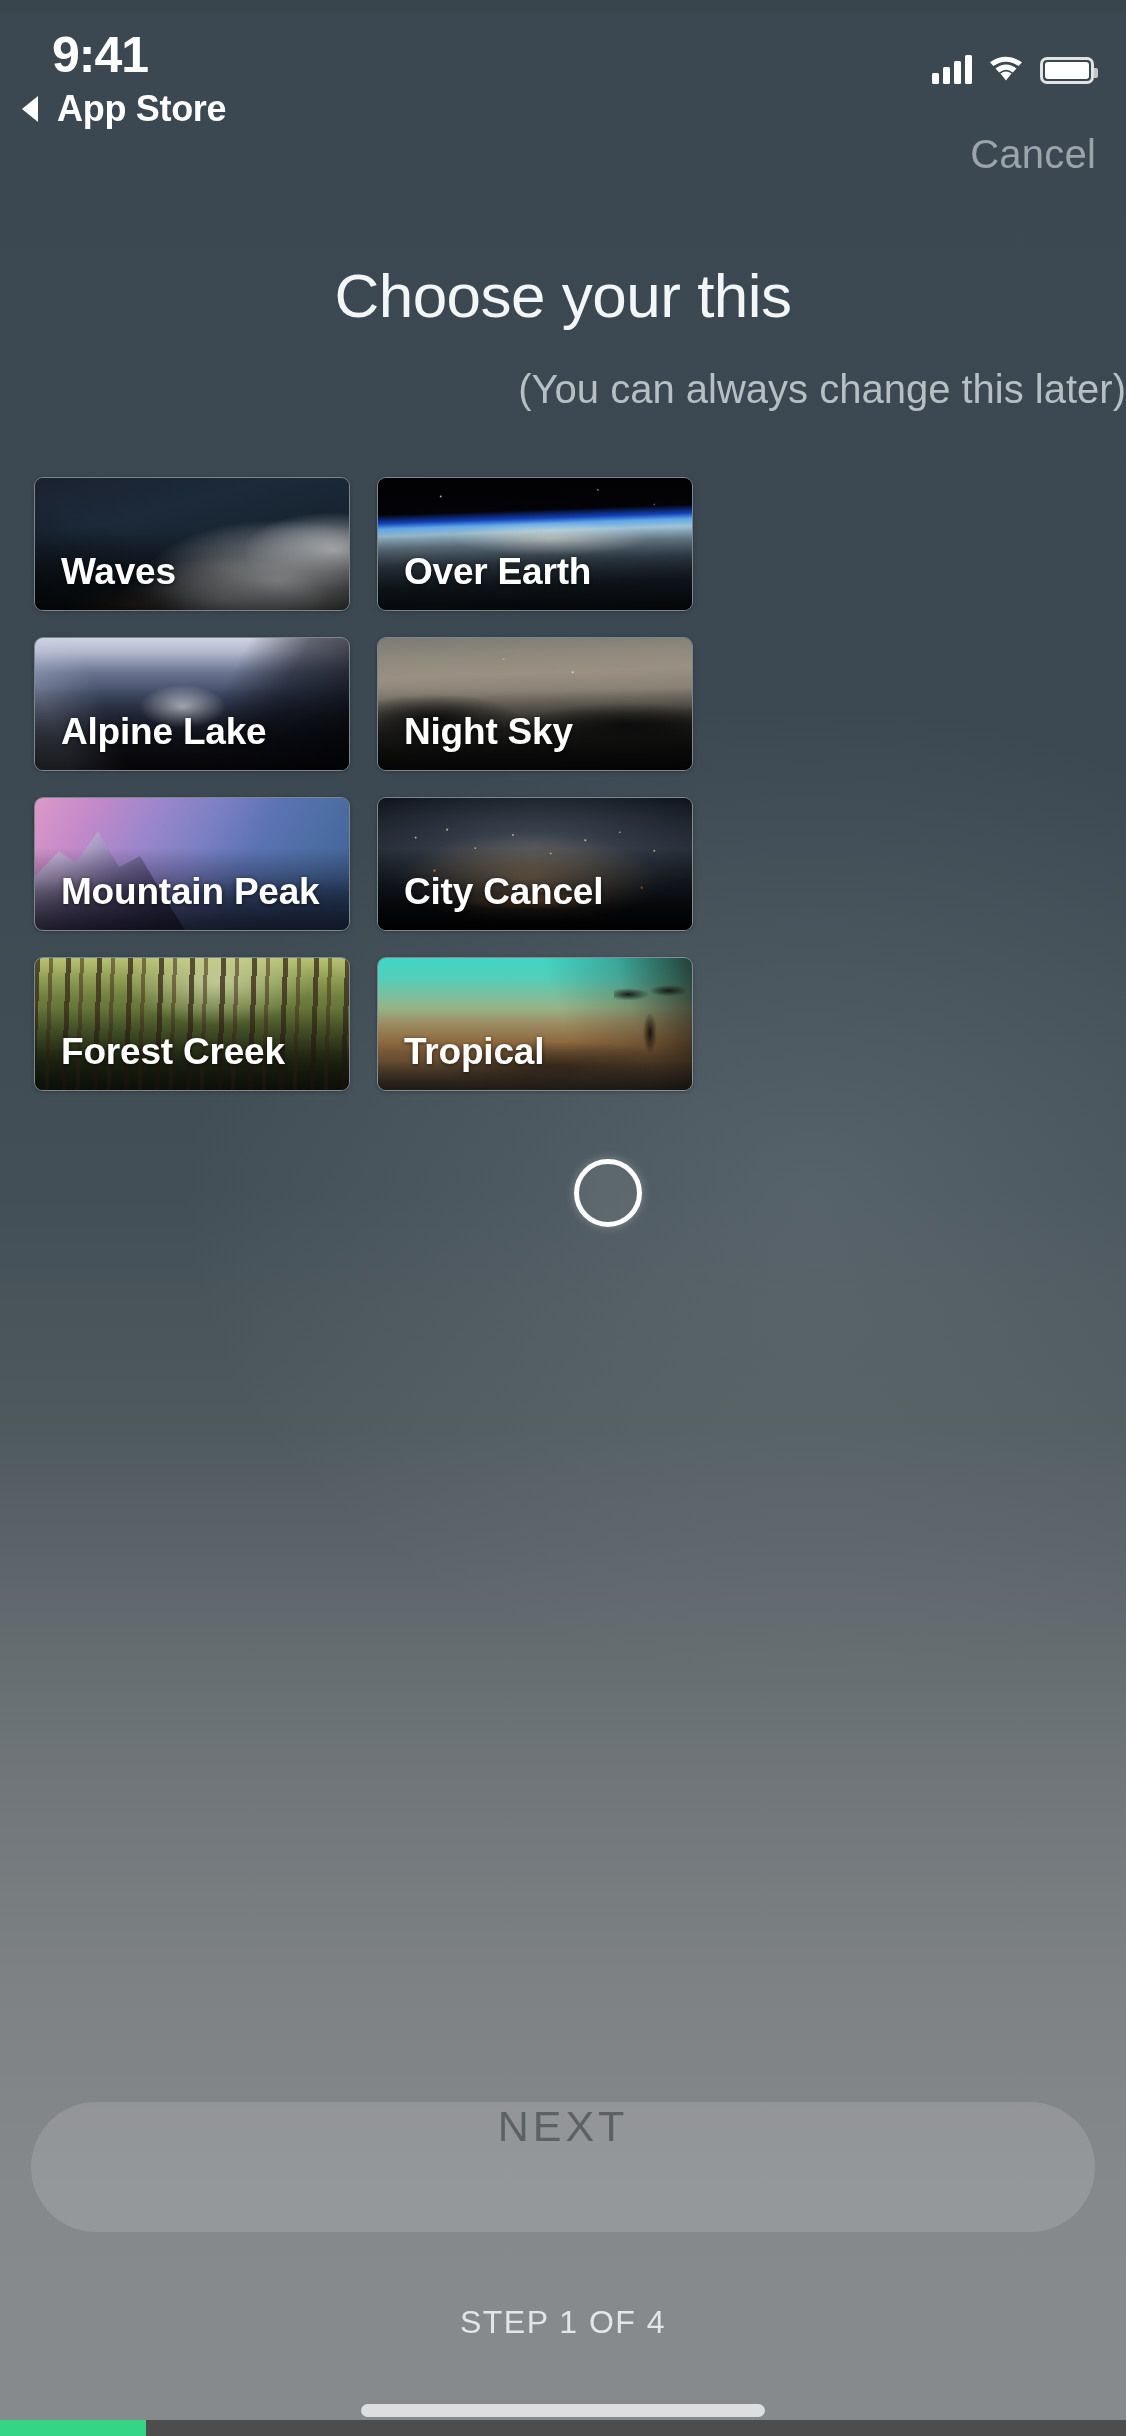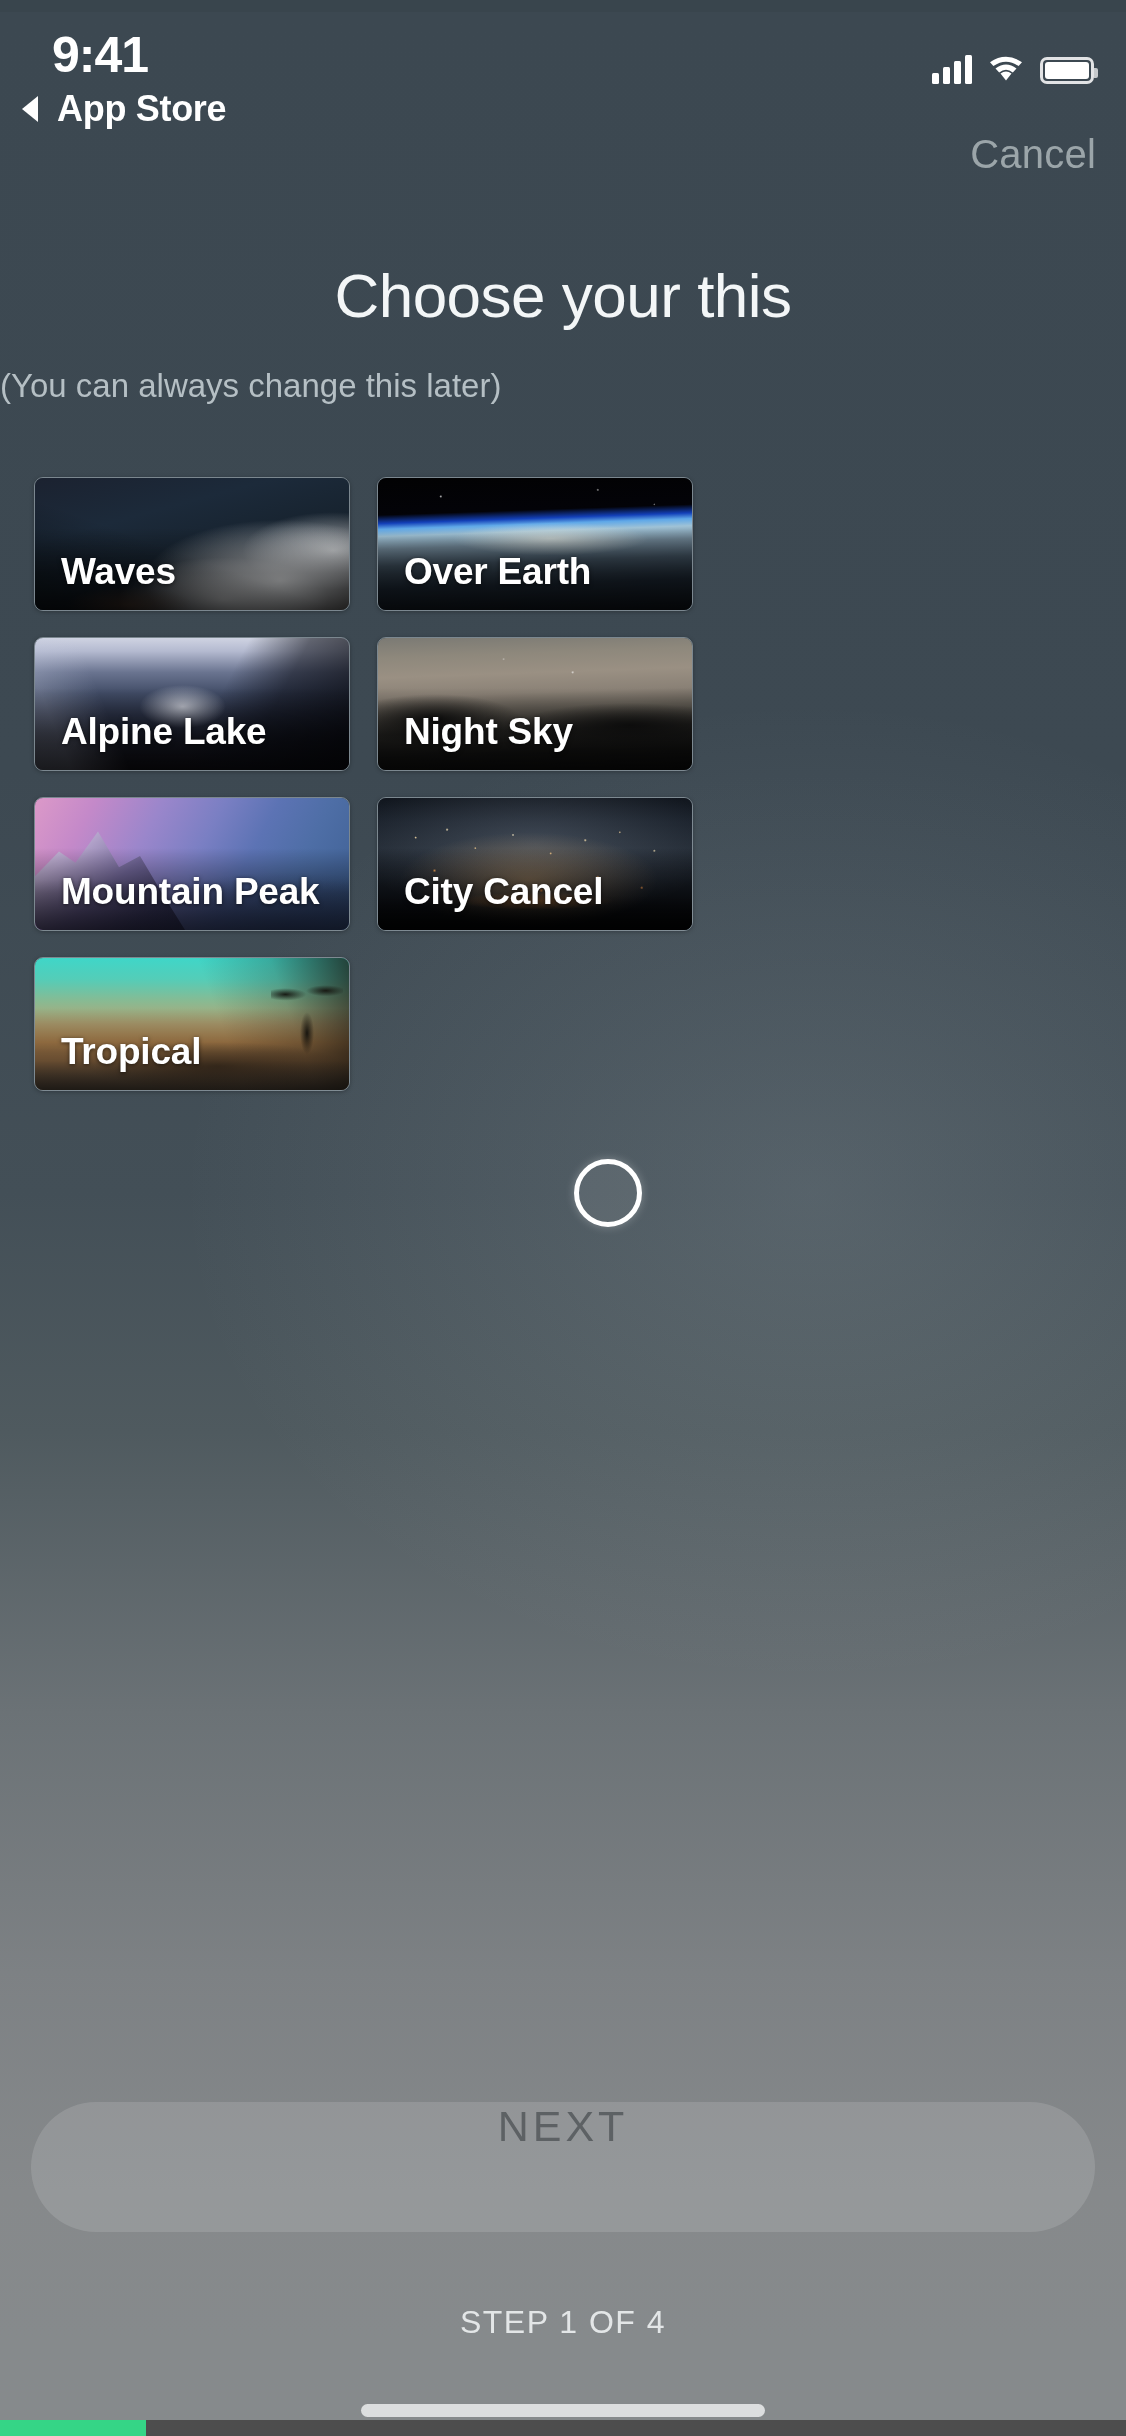--- a/index.html
+++ b/index.html
@@ -85,22 +85,22 @@
   }
 
   
   #title {
     position:absolute; top:248px; left:0; right:0;
     text-align:center; color:#f3f6f7;
     font-size:62px; font-weight:300; letter-spacing:-0.5px;
   }
   #subtitle {
     position:absolute; top:355px; left:0; right:0;
-    text-align:left; color:#b5bfc4;
-    font-size:33px; font-weight:300;
+    text-align:right; color:#b5bfc4;
+    font-size:40px; font-weight:300;
   }
 
   
   #grid {
     position:absolute; left:34px; top:465px;
     width:1058px;
     display:grid;
     grid-template-columns:316px 316px;
     column-gap:27px;
     row-gap:26px;
@@ -378,20 +378,25 @@
       <div class="scrim"></div>
       <div class="cap">Mountain Peak</div>
     </div>
 
     <div class="card">
       <div class="art art-city"></div>
       <div class="scrim"></div>
       <div class="cap">City Cancel</div>
     </div>
 
+    <div class="card">
+      <div class="art art-forest"></div>
+      <div class="scrim"></div>
+      <div class="cap">Forest Creek</div>
+    </div>
 
     <div class="card">
       <div class="art art-tropical">
         <div class="palm"></div>
       </div>
       <div class="scrim"></div>
       <div class="cap">Tropical</div>
     </div>
 
   </div>

